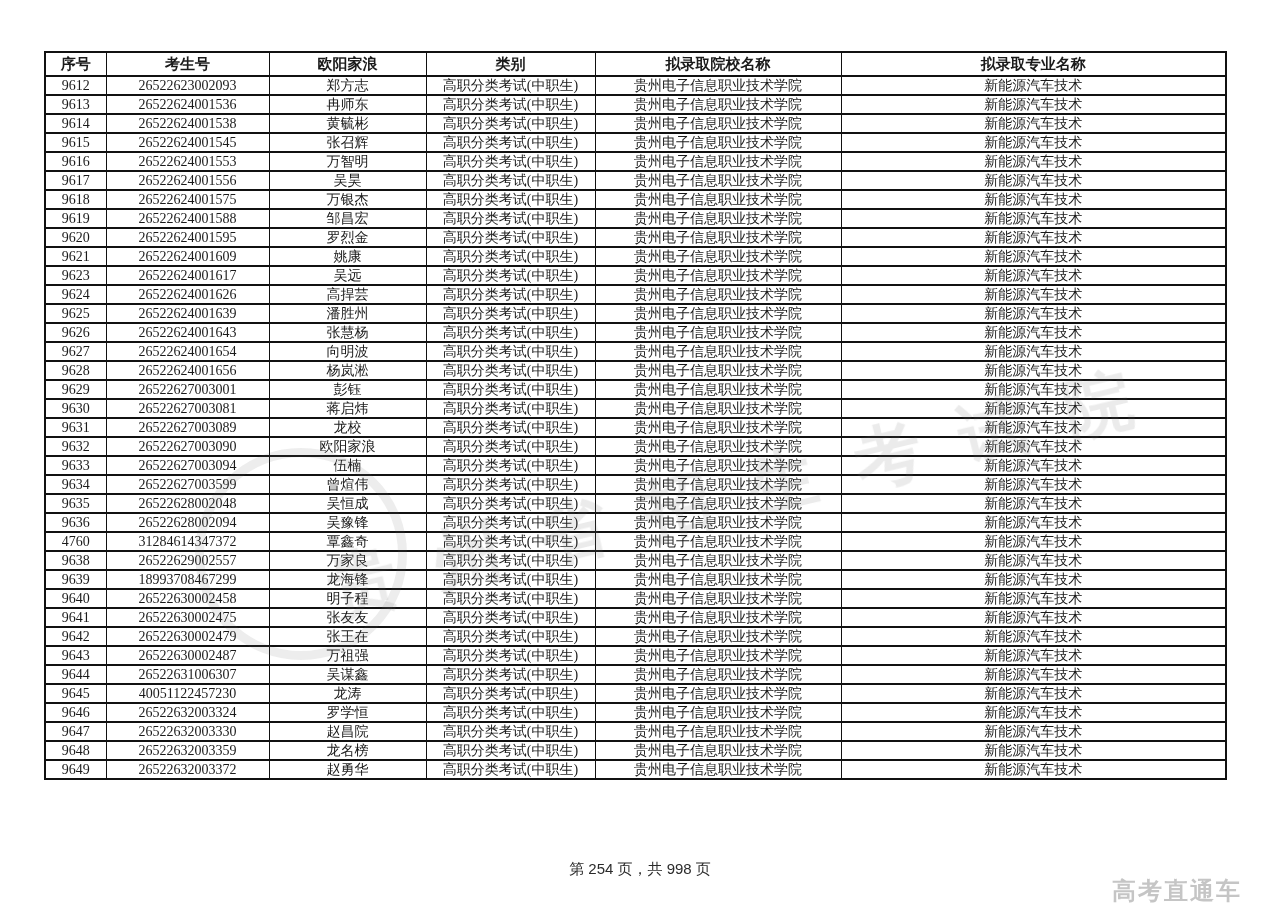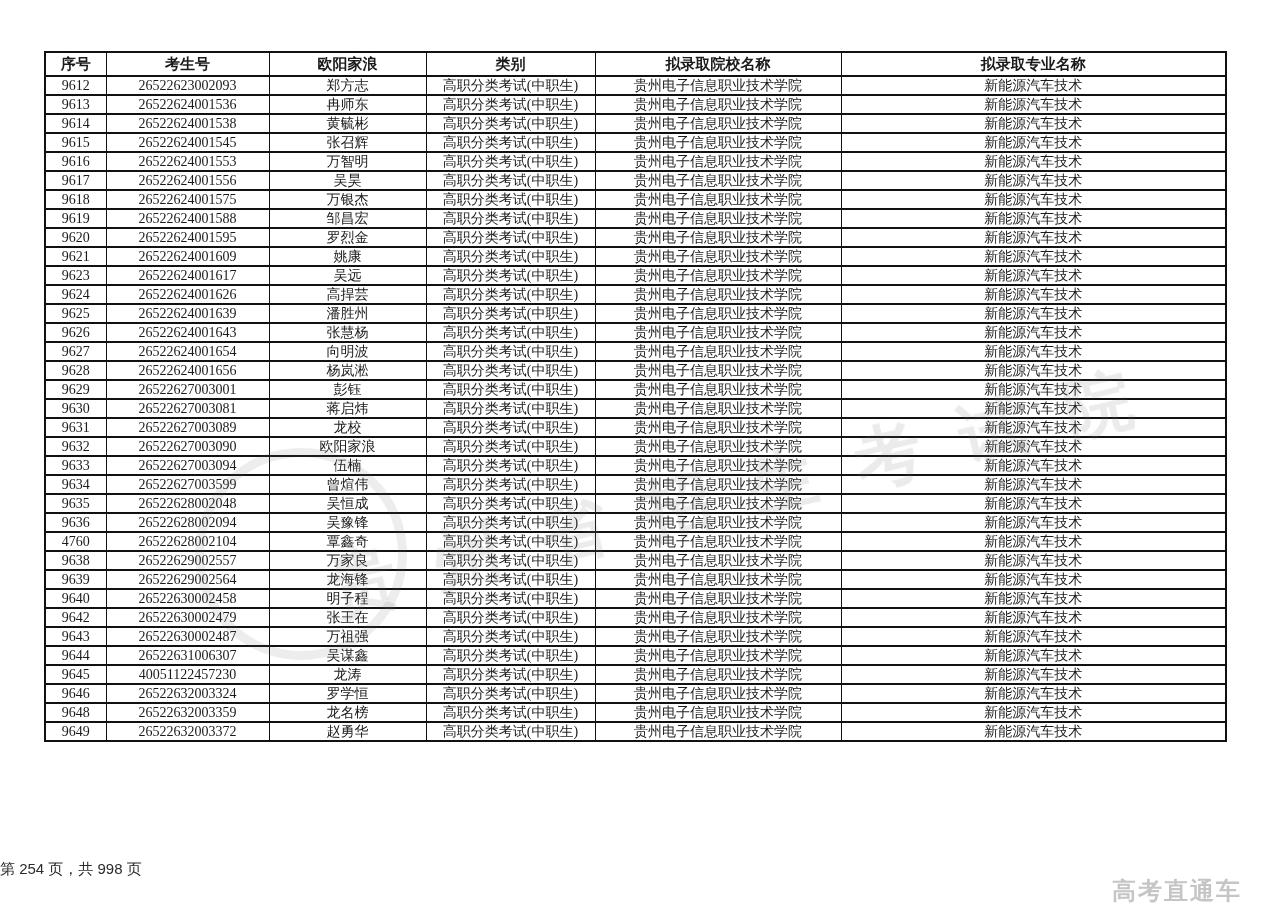--- a/index.html
+++ b/index.html
@@ -80,21 +80,21 @@
     z-index: 5;
     pointer-events: none;
   }
 
   
   .page-footer {
     position: absolute;
     top: 860px;
     left: 0;
     width: 100%;
-    text-align: left;
+    text-align: center;
     font-family: "Liberation Sans", sans-serif;
     font-size: 15px;
     color: #2b2b2b;
     z-index: 2;
   }
   .brand-mark {
     position: absolute;
     top: 875px;
     right: 38px;
     font-size: 24px;
@@ -320,51 +320,59 @@
         <tr>
           <td>9636</td>
           <td>26522628002094</td>
           <td>吴豫锋</td>
           <td>高职分类考试(中职生)</td>
           <td>贵州电子信息职业技术学院</td>
           <td>新能源汽车技术</td>
         </tr>
         <tr>
           <td>4760</td>
-          <td>26522628002104</td>
+          <td>31284614347372</td>
           <td>覃鑫奇</td>
           <td>高职分类考试(中职生)</td>
           <td>贵州电子信息职业技术学院</td>
           <td>新能源汽车技术</td>
         </tr>
         <tr>
           <td>9638</td>
           <td>26522629002557</td>
           <td>万家良</td>
           <td>高职分类考试(中职生)</td>
           <td>贵州电子信息职业技术学院</td>
           <td>新能源汽车技术</td>
         </tr>
         <tr>
           <td>9639</td>
-          <td>26522629002564</td>
+          <td>18993708467299</td>
           <td>龙海锋</td>
           <td>高职分类考试(中职生)</td>
           <td>贵州电子信息职业技术学院</td>
           <td>新能源汽车技术</td>
         </tr>
         <tr>
           <td>9640</td>
           <td>26522630002458</td>
           <td>明子程</td>
           <td>高职分类考试(中职生)</td>
           <td>贵州电子信息职业技术学院</td>
           <td>新能源汽车技术</td>
         </tr>
         <tr>
+          <td>9641</td>
+          <td>26522630002475</td>
+          <td>张友友</td>
+          <td>高职分类考试(中职生)</td>
+          <td>贵州电子信息职业技术学院</td>
+          <td>新能源汽车技术</td>
+        </tr>
+        <tr>
           <td>9642</td>
           <td>26522630002479</td>
           <td>张王在</td>
           <td>高职分类考试(中职生)</td>
           <td>贵州电子信息职业技术学院</td>
           <td>新能源汽车技术</td>
         </tr>
         <tr>
           <td>9643</td>
           <td>26522630002487</td>
@@ -391,20 +399,28 @@
         </tr>
         <tr>
           <td>9646</td>
           <td>26522632003324</td>
           <td>罗学恒</td>
           <td>高职分类考试(中职生)</td>
           <td>贵州电子信息职业技术学院</td>
           <td>新能源汽车技术</td>
         </tr>
         <tr>
+          <td>9647</td>
+          <td>26522632003330</td>
+          <td>赵昌院</td>
+          <td>高职分类考试(中职生)</td>
+          <td>贵州电子信息职业技术学院</td>
+          <td>新能源汽车技术</td>
+        </tr>
+        <tr>
           <td>9648</td>
           <td>26522632003359</td>
           <td>龙名榜</td>
           <td>高职分类考试(中职生)</td>
           <td>贵州电子信息职业技术学院</td>
           <td>新能源汽车技术</td>
         </tr>
         <tr>
           <td>9649</td>
           <td>26522632003372</td>

